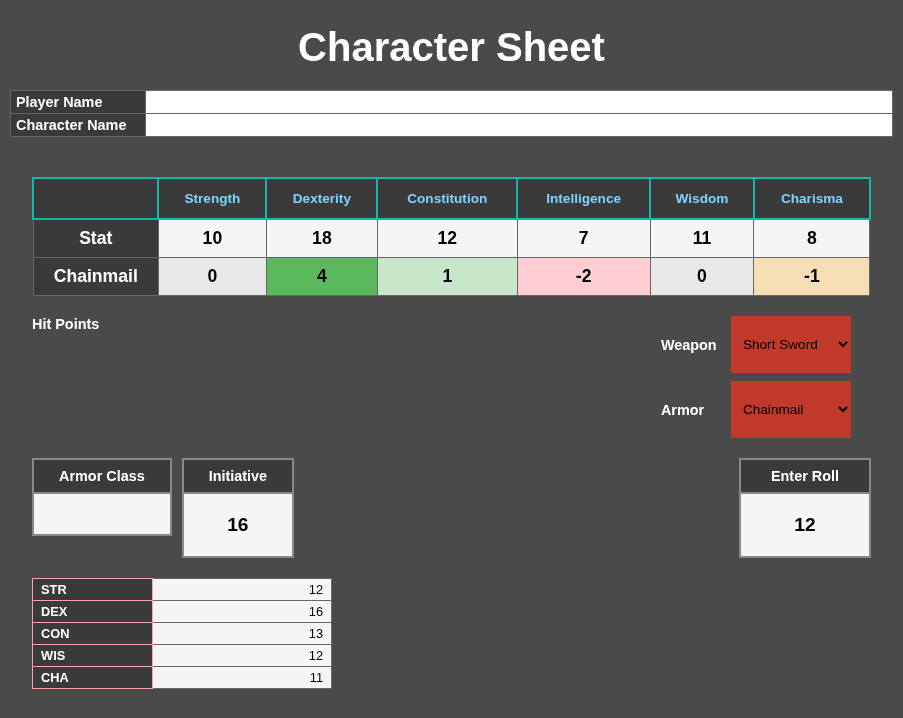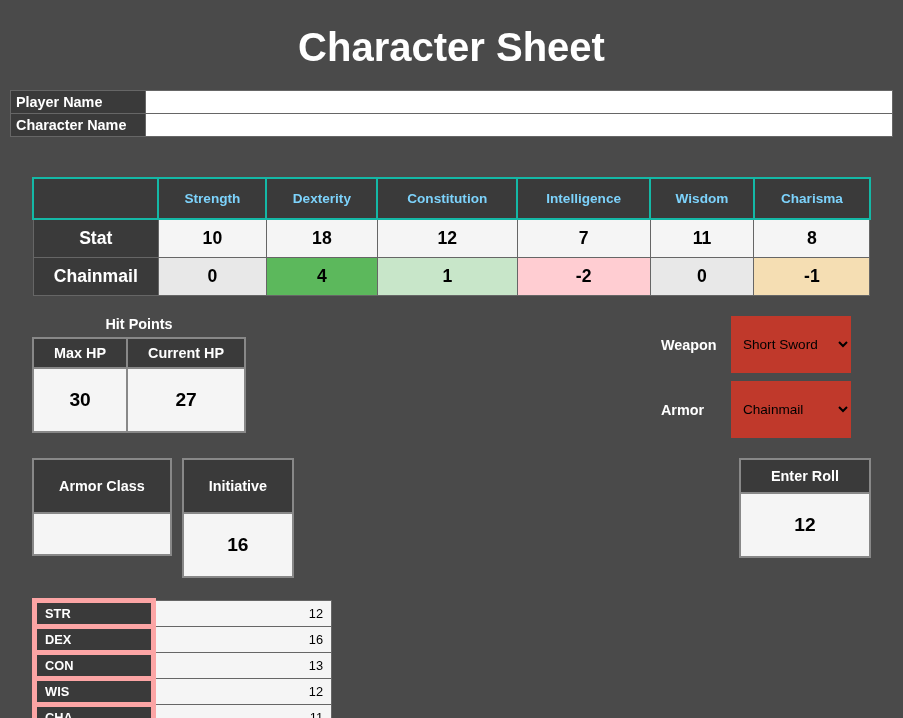--- a/index.html
+++ b/index.html
@@ -157,21 +157,21 @@
       margin: 0 auto 20px auto;
       width: 95%;
       align-items: flex-start;
     }
     .combat-stat-table {
       border-collapse: collapse;
     }
     .combat-stat-table th {
       background-color: #3a3a3a;
       color: #fff;
-      padding: 18px 25px;
+      padding: 8px 25px;
       border: 2px solid #888;
       text-align: center;
       font-size: 0.9em;
     }
     .combat-stat-table td {
       background-color: #f5f5f5;
       color: #000;
       text-align: center;
       padding: 20px 25px;
       border: 2px solid #888;
@@ -212,21 +212,21 @@
       margin-bottom: 8px;
     }
     .saving-throws-table {
       border-collapse: collapse;
       width: 300px;
     }
     .saving-throws-table tr td:first-child {
       background-color: #3a3a3a;
       color: #fff;
       padding: 3px 8px;
-      border: 5px solid #fca5a5;
+      border: 1px solid #fca5a5;
       font-size: 0.8em;
       font-weight: bold;
       width: 80px;
     }
     .saving-throws-table tr td:last-child {
       background-color: #f5f5f5;
       color: #000;
       padding: 3px 8px;
       border: 1px solid #666;
       font-size: 0.8em;
@@ -291,34 +291,20 @@
         <td class="mod-neutral">0</td>
         <td class="mod-wheat">-1</td>
       </tr>
     </tbody>
   </table>
 </div>
 
 <div class="combat-row">
   <div>
     <div class="hp-label">Hit Points</div>
-    <table class="hp-table">
-      <thead>
-        <tr>
-          <th>Max HP</th>
-          <th>Current HP</th>
-        </tr>
-      </thead>
-      <tbody>
-        <tr>
-          <td>30</td>
-          <td>27</td>
-        </tr>
-      </tbody>
-    </table>
   </div>
 
   <div class="weapon-armor-section">
     <div class="wa-row">
       <span class="wa-label">Weapon</span>
       <select class="wa-select">
         <option>Short Sword</option>
         <option>Longsword</option>
         <option>Dagger</option>
         <option>Axe</option>

